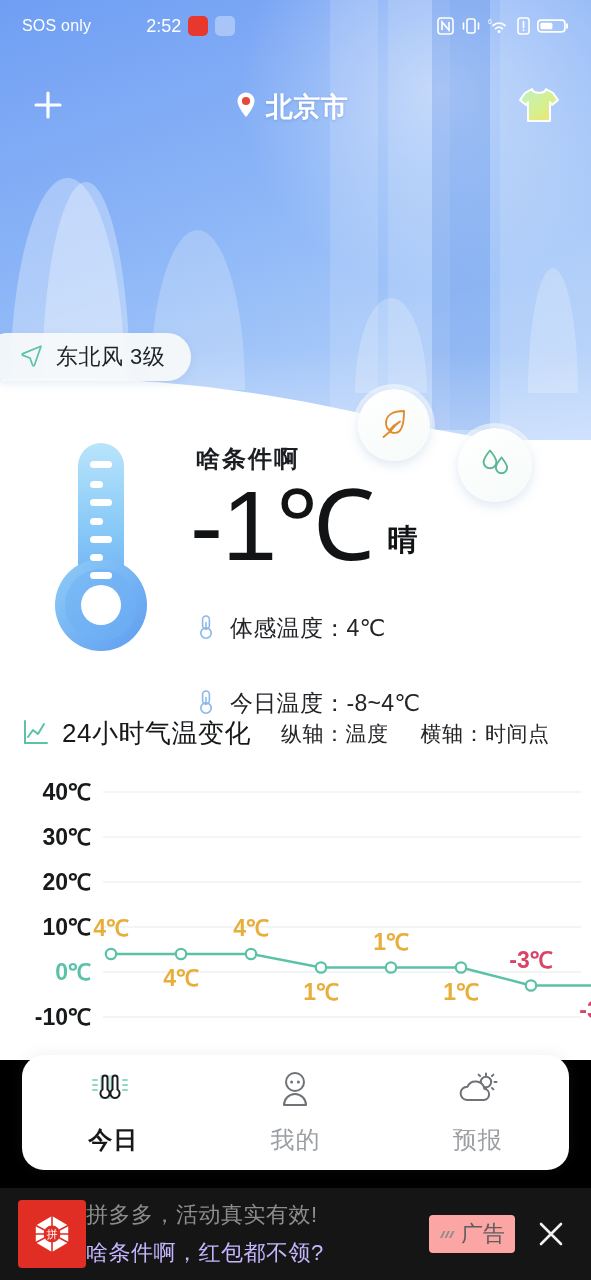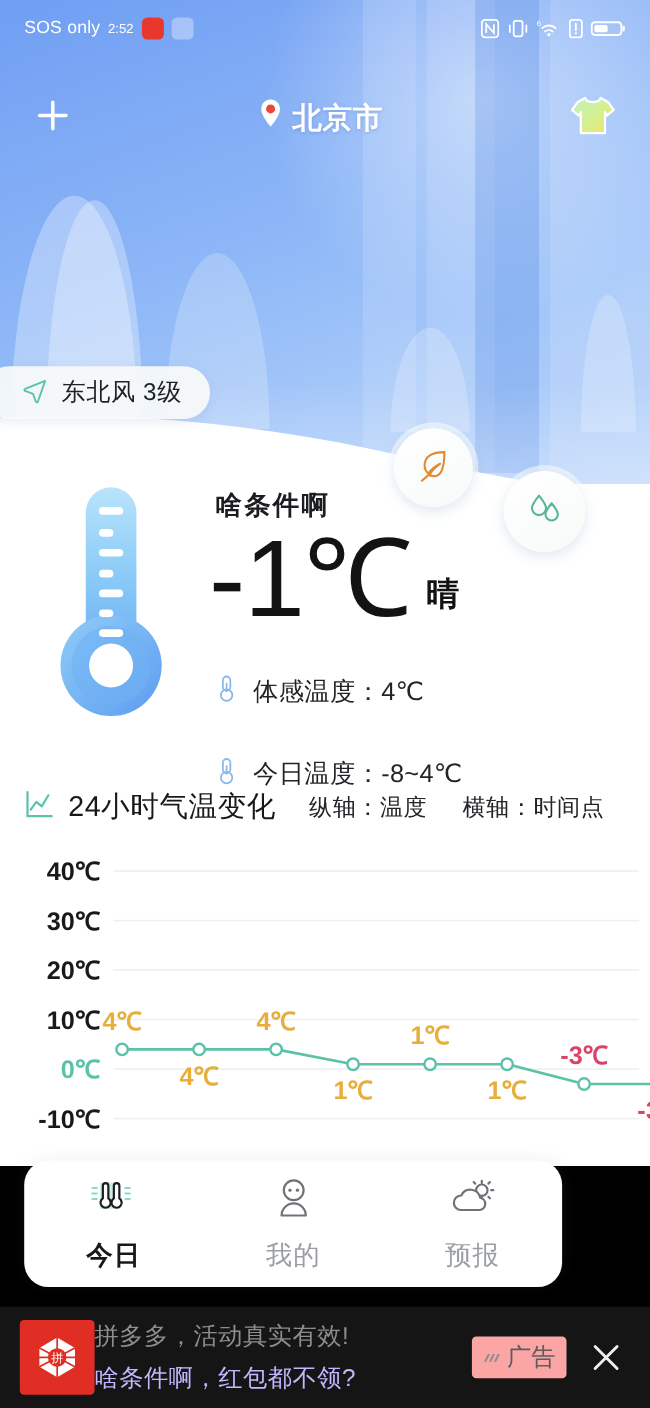--- a/index.html
+++ b/index.html
@@ -33,37 +33,37 @@
   }
 
   
   .statusbar {
     position:absolute; left:0; top:0; width:591px; height:52px;
     display:flex; align-items:center; justify-content:space-between;
     padding:0 22px; color:#fff; z-index:40;
   }
   .sb-left { display:flex; align-items:center; gap:7px; }
   .sb-carrier { font-size:16px; letter-spacing:.2px; }
-  .sb-time { font-size:12px; font-weight:500; }
+  .sb-time { font-size:18px; font-weight:500;margin-left:48px; }
   .sb-app {
     width:20px; height:20px; border-radius:5px; display:inline-block;
     position:relative; flex:none;
   }
   .sb-app.red { background:#e8372c; }
   .sb-app.blue { background:rgba(255,255,255,.35); }
   .sb-right { display:flex; align-items:center; gap:7px; }
   .sb-right svg { display:block; }
 
   
   .topnav {
     position:absolute; left:0; top:76px; width:591px; height:62px;
     display:flex; align-items:center; justify-content:space-between;
     padding:0 30px; z-index:30;
   }
-  .city-wrap { display:flex; gap:9px; }
+  .city-wrap { display:flex; align-items:center; gap:9px; }
   .city-name { color:#fff; font-size:27px; font-weight:700; letter-spacing:.5px;
     text-shadow:0 1px 3px rgba(50,90,170,.28); }
 
   
   .windchip {
     position:absolute; left:-16px; top:333px; z-index:25;
     height:48px; padding:0 26px 0 36px;
     background:rgba(248,250,250,.93);
     border-radius:26px;
     display:flex; align-items:center; gap:12px;
@@ -127,21 +127,21 @@
   .ch-axis.a2 { margin-left:32px; }
 
   .chartbox {
     position:absolute; left:15px; top:770px; width:585px; height:265px;
     z-index:26; overflow:hidden;
   }
   .chartbox svg { display:block; }
 
   
   .botnav {
-    position:absolute; left:22px; top:1055px; width:489px; height:115px;
+    position:absolute; left:22px; top:1055px; width:547px; height:115px;
     background:#fff; border-radius:22px; z-index:35;
     box-shadow:0 -2px 14px rgba(120,140,170,.10);
     display:flex; align-items:center;
   }
   .navitem {
     flex:1; height:100%;
     display:flex; flex-direction:column; align-items:center; justify-content:center; gap:9px;
   }
   .navlabel { font-size:24px; color:#9b9ea3; letter-spacing:1px; }
   .navitem.active .navlabel { color:#16181a; font-weight:700; }

